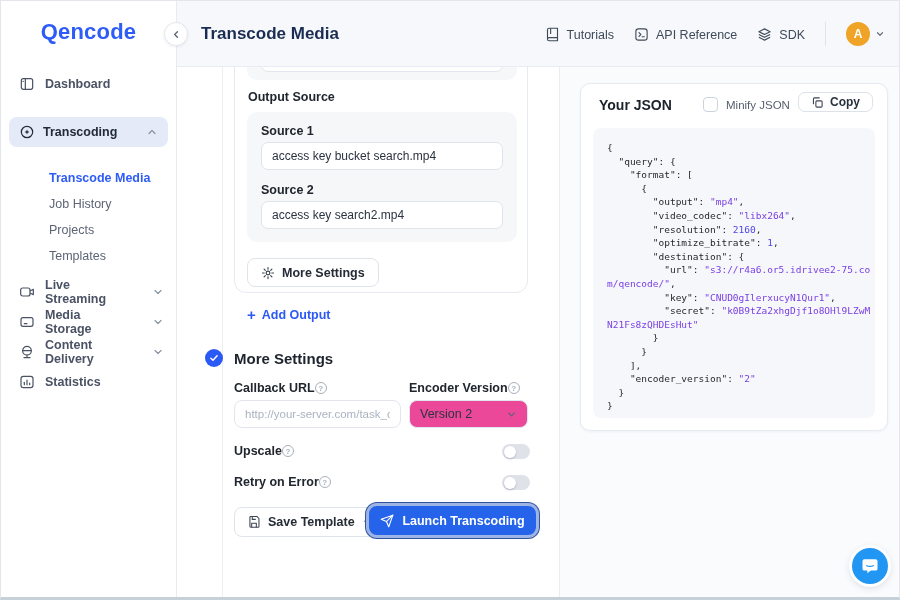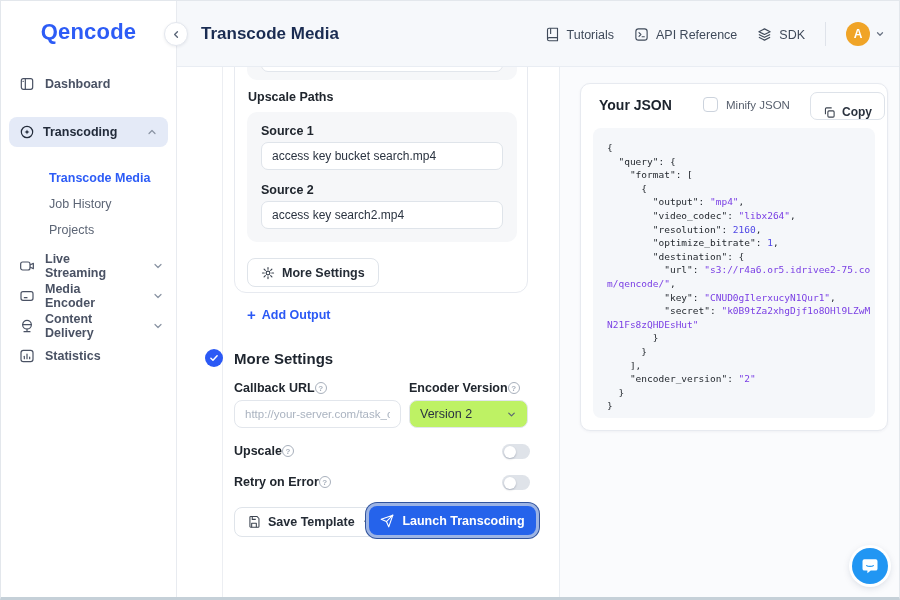--- a/index.html
+++ b/index.html
@@ -73,21 +73,21 @@
   .check-circle svg { width:10px; height:10px; color:#fff; }
   .section-heading { position:absolute; left:57px; top:283px; font-size:15px; font-weight:700; color:#1d242e; }
   .field-label { position:absolute; display:flex; align-items:center; font-size:12.5px;
                  font-weight:700; color:#20262e; }
   .info-dot { width:12px; height:12px; border-radius:50%; border:1px solid #a8b0bc; color:#a8b0bc;
               font-size:8px; font-weight:700; display:inline-flex; align-items:center; justify-content:center; }
   .cb-input { position:absolute; left:57px; top:333px; width:167px; height:28px; border:1px solid #e2e6ec;
               border-radius:8px; font-family:inherit; font-size:11.5px; padding:0 10px; color:#2a3340; }
   .cb-input::placeholder { color:#aab3c0; }
   .enc-select { position:absolute; left:232px; top:333px; width:119px; height:28px; border:1px solid #e2e6ec;
-                border-radius:8px; background:#bef264; display:flex; align-items:center; font-size:12.5px;
+                border-radius:8px; background:#ec4899; display:flex; align-items:center; font-size:12.5px;
                 color:#2a3340; padding:0 10px; cursor:pointer; }
   .enc-select svg { width:11px; height:11px; color:#5a6472; margin-left:auto; }
   .toggle { position:absolute; left:325px; width:28px; height:15px; border-radius:8px; background:#dfe3e9; cursor:pointer; }
   .toggle .knob { position:absolute; left:1.5px; top:1.5px; width:12px; height:12px; border-radius:50%;
                   background:#fff; box-shadow:0 1px 2px rgba(20,30,60,.25); }
   .save-btn { position:absolute; left:57px; top:440px; height:30px; padding:12px 12px; }
   .save-btn .chev2 { width:11px; height:11px; color:#5a6472; }
   .launch-btn { position:absolute; left:192px; top:439px; width:167px; height:29px; background:#2563eb;
                 border:none; border-radius:8px; color:#fff; font-family:inherit; font-size:12.5px; font-weight:700;
                 display:flex; align-items:center; justify-content:center; gap:8px; cursor:pointer;
@@ -95,22 +95,22 @@
   .launch-btn svg { width:14px; height:14px; color:#fff; }
 
   
   .right-panel { position:absolute; left:383px; top:0; right:0; bottom:0; background:#fafbfd; }
   .json-card { position:absolute; left:20px; top:16px; width:308px; height:348px; background:#fff;
                border:1px solid #e7eaf0; border-radius:10px; box-shadow:0 1px 3px rgba(30,40,70,.05); }
   .json-title { position:absolute; left:18px; top:13px; font-size:14px; font-weight:700; color:#1b222c; }
   .minify-box { position:absolute; left:122px; top:13px; width:15px; height:15px; border:1px solid #ccd3dd;
                 border-radius:4px; background:#fff; cursor:pointer; }
   .minify-label { position:absolute; left:145px; top:15px; font-size:11.5px; color:#58606e; }
-  .copy-btn { position:absolute; right:2px; top:8px; height:28px; padding:0 12px; font-weight:700;
-              display:flex; align-items:flex-end; gap:6px; background:#fff; border:1px solid #dde2e9;
+  .copy-btn { position:absolute; right:14px; top:8px; height:20px; padding:0 12px; font-weight:700;
+              display:flex; align-items:center; gap:6px; background:#fff; border:1px solid #dde2e9;
               border-radius:7px; font-family:inherit; font-size:12px; color:#2a323e; cursor:pointer; }
   .copy-btn svg { width:13px; height:13px; color:#3c4450; }
   .code-block { position:absolute; left:12px; top:44px; right:12px; bottom:12px; background:#f5f7fa;
                 border-radius:8px; padding:13px 10px 10px 14px; overflow:hidden; }
   .code-line { font-family:"DejaVu Sans Mono", monospace; font-size:9.5px; line-height:13.6px;
                white-space:pre; color:#24292f; }
   .tok-k { color:#24292f; } .tok-p { color:#24292f; }
   .tok-s { color:#7a3fe4; } .tok-n { color:#4f46e5; }
 
   .chat-bubble { position:absolute; right:11px; bottom:13px; width:36px; height:36px; border-radius:50%;
@@ -144,39 +144,40 @@
         <span>Transcoding</span>
         <span class="spacer"></span>
         <svg class="chev" viewBox="0 0 24 24" fill="none" stroke="currentColor" stroke-width="2.4" stroke-linecap="round" stroke-linejoin="round">
             <path d="M6 15l6-6 6 6"></path>
           </svg>
       </div>
 
       <div class="sub-item current">Transcode Media</div>
       <div class="sub-item">Job History</div>
       <div class="sub-item">Projects</div>
+      <div class="sub-item">Templates</div>
 
       <div class="nav-item" style="margin-top:8px;">
         <svg viewBox="0 0 24 24" fill="none" stroke="currentColor" stroke-width="1.8" stroke-linejoin="round">
             <rect x="2.5" y="6" width="14" height="12" rx="3"></rect>
             <path d="M16.5 10.5L21.5 8v8l-5-2.5"></path>
           </svg>
         <span>Live Streaming</span>
         <span class="spacer"></span>
         <svg class="chev" viewBox="0 0 24 24" fill="none" stroke="currentColor" stroke-width="2.4" stroke-linecap="round" stroke-linejoin="round">
             <path d="M6 9l6 6 6-6"></path>
           </svg>
       </div>
 
       <div class="nav-item">
         <svg viewBox="0 0 24 24" fill="none" stroke="currentColor" stroke-width="1.8" stroke-linecap="round">
             <rect x="3" y="5.5" width="18" height="13" rx="3"></rect>
             <line x1="8" y1="14.5" x2="12" y2="14.5"></line>
           </svg>
-        <span>Media Encoder</span>
+        <span>Media Storage</span>
         <span class="spacer"></span>
         <svg class="chev" viewBox="0 0 24 24" fill="none" stroke="currentColor" stroke-width="2.4" stroke-linecap="round" stroke-linejoin="round">
             <path d="M6 9l6 6 6-6"></path>
           </svg>
       </div>
 
       <div class="nav-item">
         <svg viewBox="0 0 24 24" fill="none" stroke="currentColor" stroke-width="1.8" stroke-linecap="round">
             <circle cx="12" cy="10" r="6.5"></circle>
             <line x1="5.5" y1="10" x2="18.5" y2="10"></line>
@@ -246,21 +247,21 @@
       </svg>
   </div>
 
   <div class="content">
     <div class="vline1"></div>
 
     <div class="outer-card">
       <div class="gray-a">
         <input style="">
       </div>
-      <div class="op-label">Upscale Paths</div>
+      <div class="op-label">Output Source</div>
       <div class="gray-b">
         <div class="src-label" style="top:12px;">Source 1</div>
         <input class="src-input" style="top: 30px;" value="access key bucket search.mp4">
         <div class="src-label" style="top:71px;">Source 2</div>
         <input class="src-input" style="top: 89px;" value="access key search2.mp4">
       </div>
       <button class="btn-light more-btn">
         <svg viewBox="0 0 24 24" fill="none" stroke="currentColor" stroke-width="2" stroke-linecap="round">
             <circle cx="12" cy="12" r="3.2"></circle>
             <path d="M12 2.5v3M12 18.5v3M2.5 12h3M18.5 12h3M5.3 5.3l2.1 2.1M16.6 16.6l2.1 2.1M5.3 18.7l2.1-2.1M16.6 7.4l2.1-2.1"></path>

